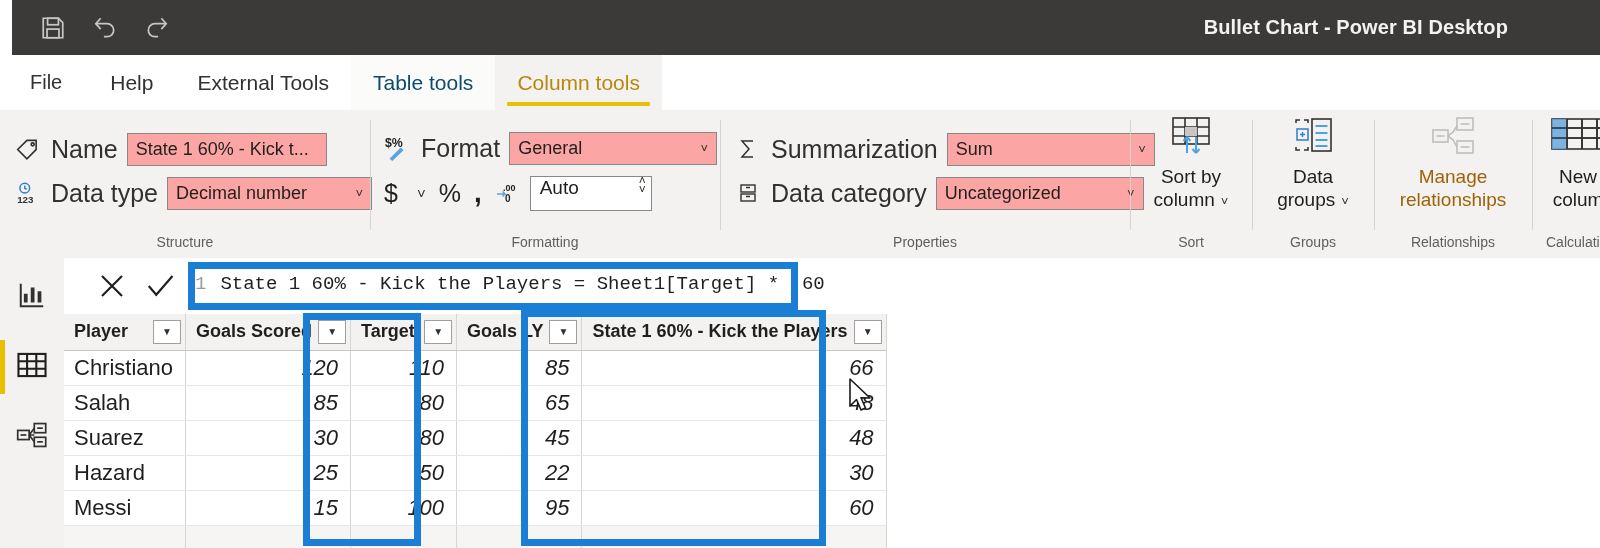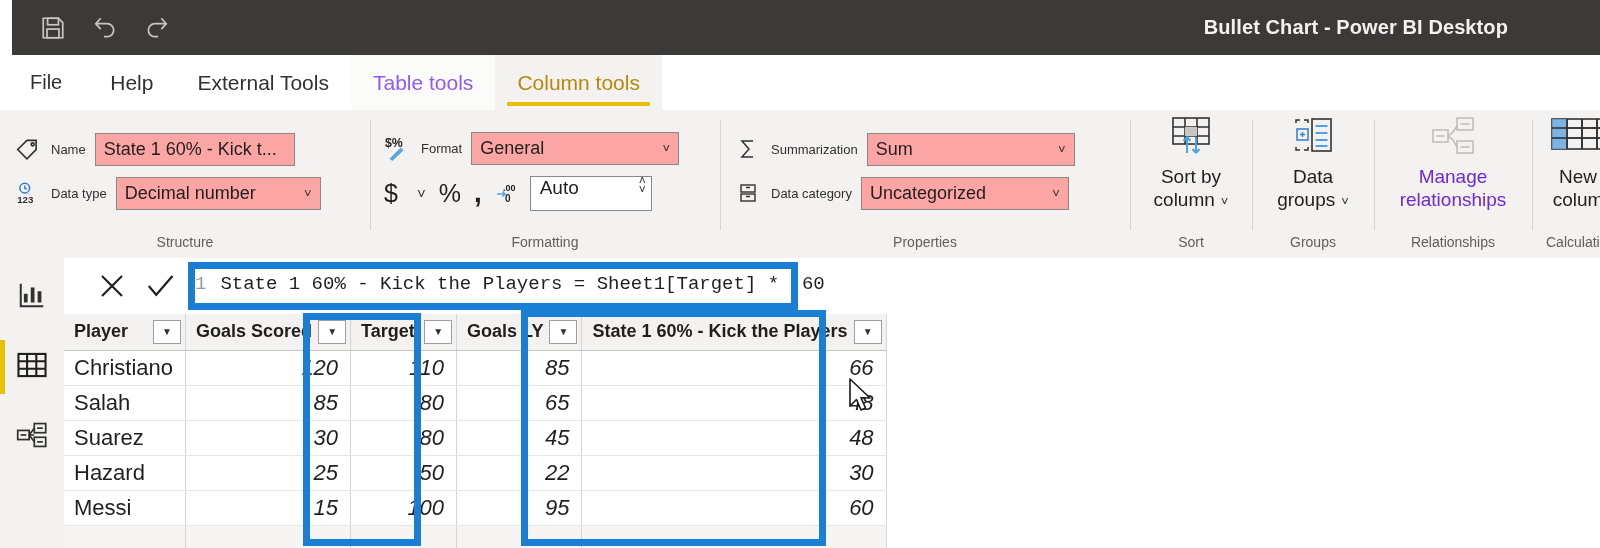--- a/index.html
+++ b/index.html
@@ -34,21 +34,21 @@
     background: #ffffff;
     border-bottom: 1px solid #e6e4e1;
     display: flex; align-items: flex-end;
   }
   .tab {
     height: 55px; display: flex; align-items: center; justify-content: center;
     padding: 0 22px; font-size: 21px; color: #323130; position: relative;
     cursor: pointer; white-space: nowrap;
   }
   .tab.file { padding-left: 30px; padding-right: 26px; font-size: 20px; }
-  .tab.ctx { color: #8b5cf6; background: #fbfbfa; }
+  .tab.ctx { color: #0c4a6e; background: #fbfbfa; }
   .tab.ctx.active { color: #b8880b; background: #f3f2f1; }
   .tab.ctx.active::after {
     content: ""; position: absolute; left: 12px; right: 12px; bottom: 4px;
     height: 4px; background: #e8c000; border-radius: 1px;
   }
 
   
   .ribbon {
     position: absolute; left: 0; top: 110px; width: 1600px; height: 148px;
     background: #f3f2f1;
@@ -61,21 +61,21 @@
     width: 1px; background: #d6d4d1;
   }
   .rgroup-body { flex: 1; display: flex; align-items: center; padding: 0 14px; }
   .rgroup-label {
     height: 26px; text-align: center; font-size: 14px; color: #605e5c;
     line-height: 20px;
   }
 
   .fieldrow { display: flex; flex-direction: column; gap: 11px; }
   .frow { display: flex; align-items: center; gap: 9px; }
-  .flabel { font-size: 13px; color: #323130; white-space: nowrap; }
+  .flabel { font-size: 25px; color: #323130; white-space: nowrap; }
   .ficon { width: 28px; height: 28px; display: flex; align-items: center; justify-content: center; flex: 0 0 28px; }
   .fbox {
     height: 33px; border: 1px solid #8a8886; background: #fca5a5;
     display: flex; align-items: center; padding: 0 8px;
     font-size: 18px; color: #201f1e; box-sizing: border-box;
   }
   .fbox.combo { justify-content: space-between; }
   .caret { color: #323130; font-size: 13px; margin-left: 6px; }
 
   .fmt-btns { display: flex; align-items: center; gap: 13px; }
@@ -90,21 +90,21 @@
     width: 122px;
   }
   .spinner { display: flex; flex-direction: column; line-height: 9px; font-size: 12px; color: #323130; }
 
   .bigbtn {
     width: 112px; height: 116px; display: flex; flex-direction: column;
     align-items: center; justify-content: flex-start; padding-top: 0;
     font-size: 19px; color: #201f1e; text-align: center; cursor: pointer;
     line-height: 23px;
   }
-  .bigbtn.disabled { color: #6d28d9; cursor: default; }
+  .bigbtn.disabled { color: #a16207; cursor: default; }
   .bigbtn .bi { height: 46px; display: flex; align-items: center; justify-content: center; margin-bottom: 6px; }
 
   
   .leftnav {
     position: absolute; left: 0; top: 258px; width: 64px; height: 290px;
     background: #f3f2f1; border-right: 1px solid #e1dfdd;
   }
   .nav-item {
     position: absolute; left: 0; width: 64px; height: 62px;
     display: flex; align-items: center; justify-content: center; cursor: pointer;

